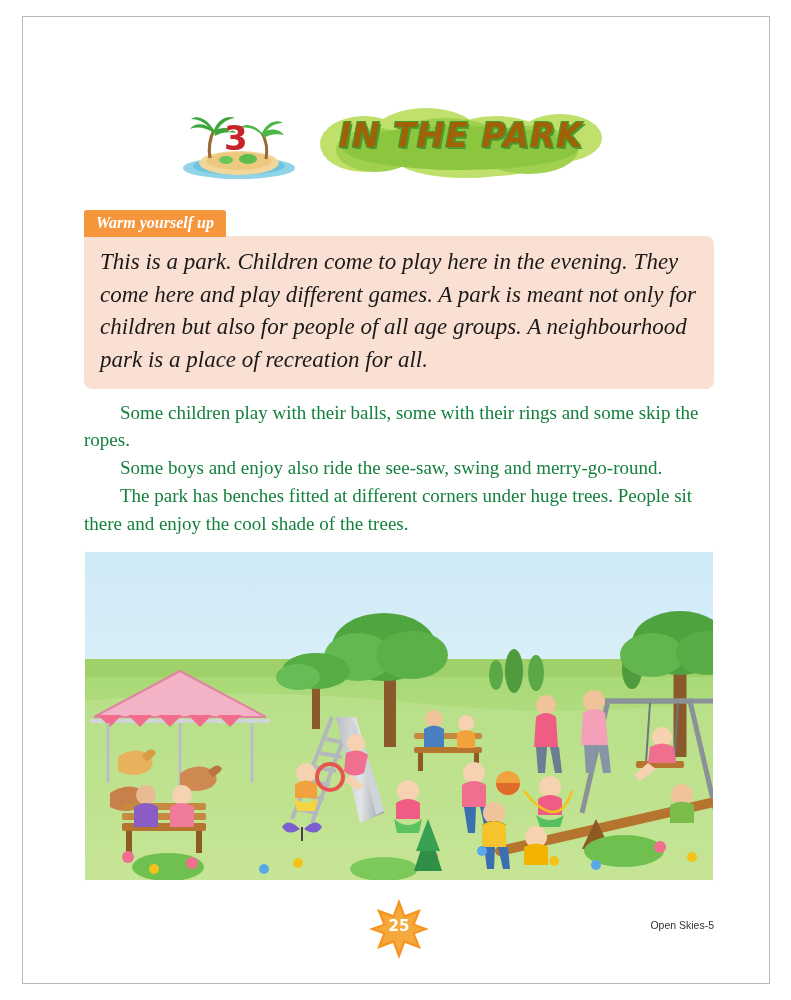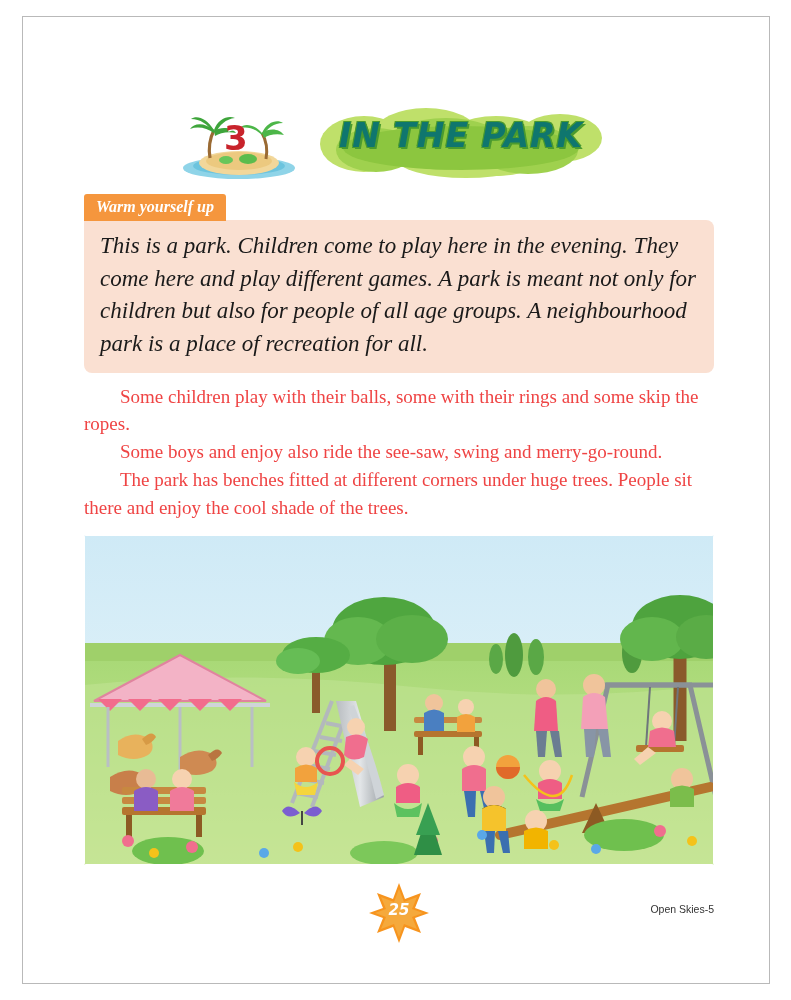--- a/index.html
+++ b/index.html
@@ -69,29 +69,29 @@
     position: absolute;
     left: 232px;
     top: 20px;
     width: 290px;
     text-align: center;
     font-family: "DejaVu Sans", sans-serif;
     font-weight: bold;
     font-style: italic;
     font-size: 33px;
     letter-spacing: 1px;
-    color: #0f766e;
+    color: #a16207;
     text-shadow: 2px 2px 0 #4a9a2f, -1px -1px 0 #4a9a2f, 1px -1px 0 #4a9a2f, -1px 1px 0 #4a9a2f;
     z-index: 3;
   }
 
   
   .warmup {
     position: relative;
-    margin-top: 6px;
+    margin-top: 22px;
   }
   .warmup-tab {
     display: inline-block;
     background: #f5963d;
     color: #ffffff;
     font-family: "Liberation Serif", serif;
     font-weight: bold;
     font-style: italic;
     font-size: 16px;
     padding: 4px 12px 5px 12px;
@@ -119,21 +119,21 @@
   
   .body-text {
     margin-top: 10px;
   }
   .body-text p {
     margin: 0 0 0 0;
     text-indent: 36px;
     font-family: "Liberation Serif", serif;
     font-size: 19px;
     line-height: 1.46;
-    color: #ef4444;
+    color: #15803d;
     text-align: left;
   }
 
   
   .illus-wrap {
     margin-top: 14px;
     width: 630px;
     height: 330px;
     position: relative;
   }
@@ -161,21 +161,20 @@
     position: absolute;
     left: 283px;
     top: 20px;
     width: 64px;
     text-align: center;
     font-family: "DejaVu Sans", sans-serif;
     font-weight: bold;
     font-size: 15px;
     color: #ffffff;
     z-index: 3;
-    font-style: italic;
   }
   .book-name {
     position: absolute;
     right: 0px;
     top: 22px;
     font-family: "Liberation Sans", sans-serif;
     font-size: 10.5px;
     color: #333333;
   }
 </style>

